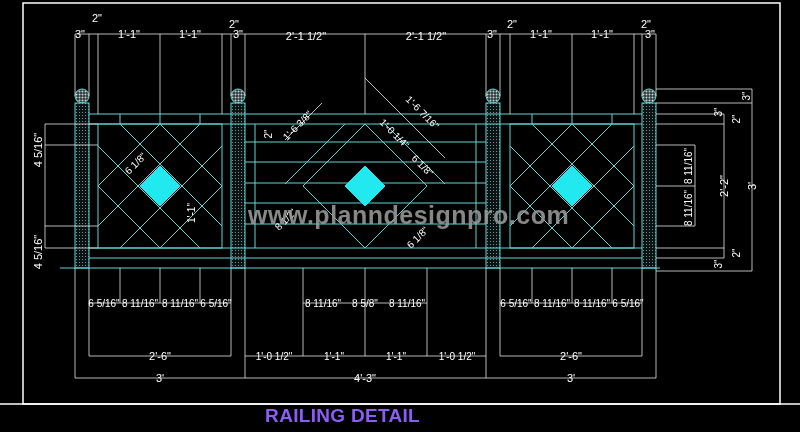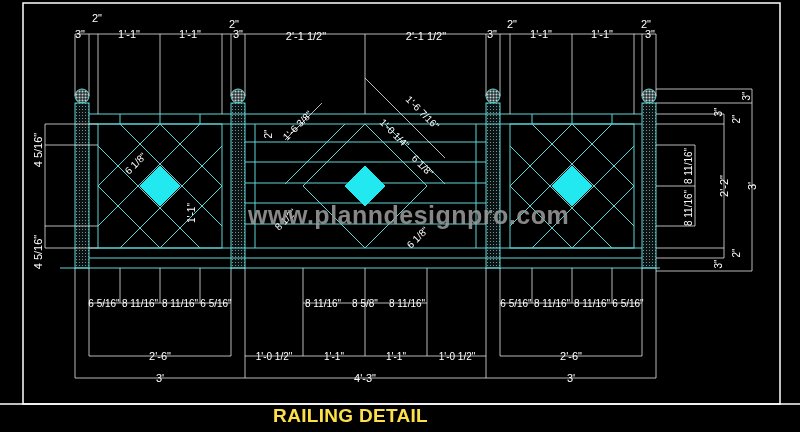--- a/index.html
+++ b/index.html
@@ -1,18 +1,18 @@
 <!DOCTYPE html>
 <html><head>
 <meta charset="utf-8">
 <style>
   html, body { margin:0; padding:0; background:#000; }
   body { width:800px; height:432px; overflow:hidden; position:relative; font-family:"Liberation Sans", sans-serif; }
   #canvas { position:absolute; left:0; top:0; width:800px; height:432px; }
-  .title { position:absolute; left:16px; width:714px; top:405px; text-align:center; color:#fde047; font-weight:bold; font-size:19px; letter-spacing:0.3px; font-family:"Liberation Sans", sans-serif; }
+  .title { position:absolute; left:8px; width:714px; top:405px; text-align:center; color:#8b5cf6; font-weight:bold; font-size:19px; letter-spacing:0.3px; font-family:"Liberation Sans", sans-serif; }
   .title span { margin-left:-45px; }
   .watermark { position:absolute; left:248px; top:201px; color:#9a9a9a; font-weight:bold; font-size:25px; font-family:"Liberation Sans", sans-serif; opacity:0.88; letter-spacing:0.5px; }
   svg text { font-family:"Liberation Sans", sans-serif; fill:#fff; }
 </style>
 </head>
 <body>
 
 <svg id="canvas" viewBox="0 0 800 432" xmlns="http://www.w3.org/2000/svg">
   <defs>
     <pattern id="dots" width="3" height="3" patternUnits="userSpaceOnUse">

